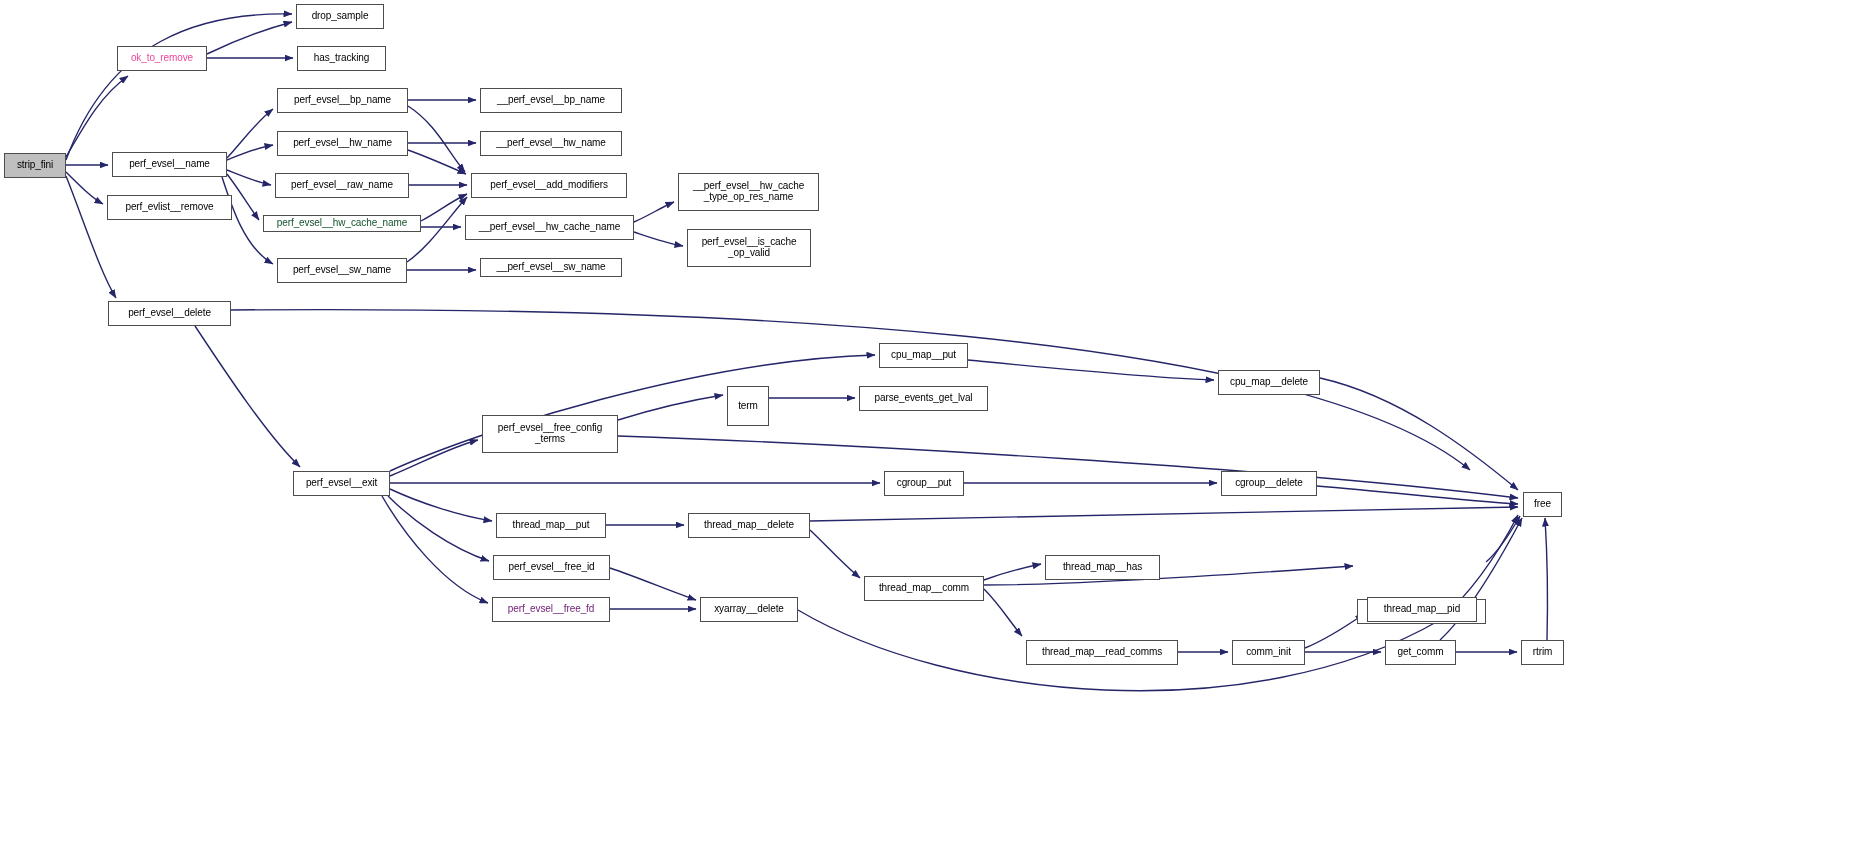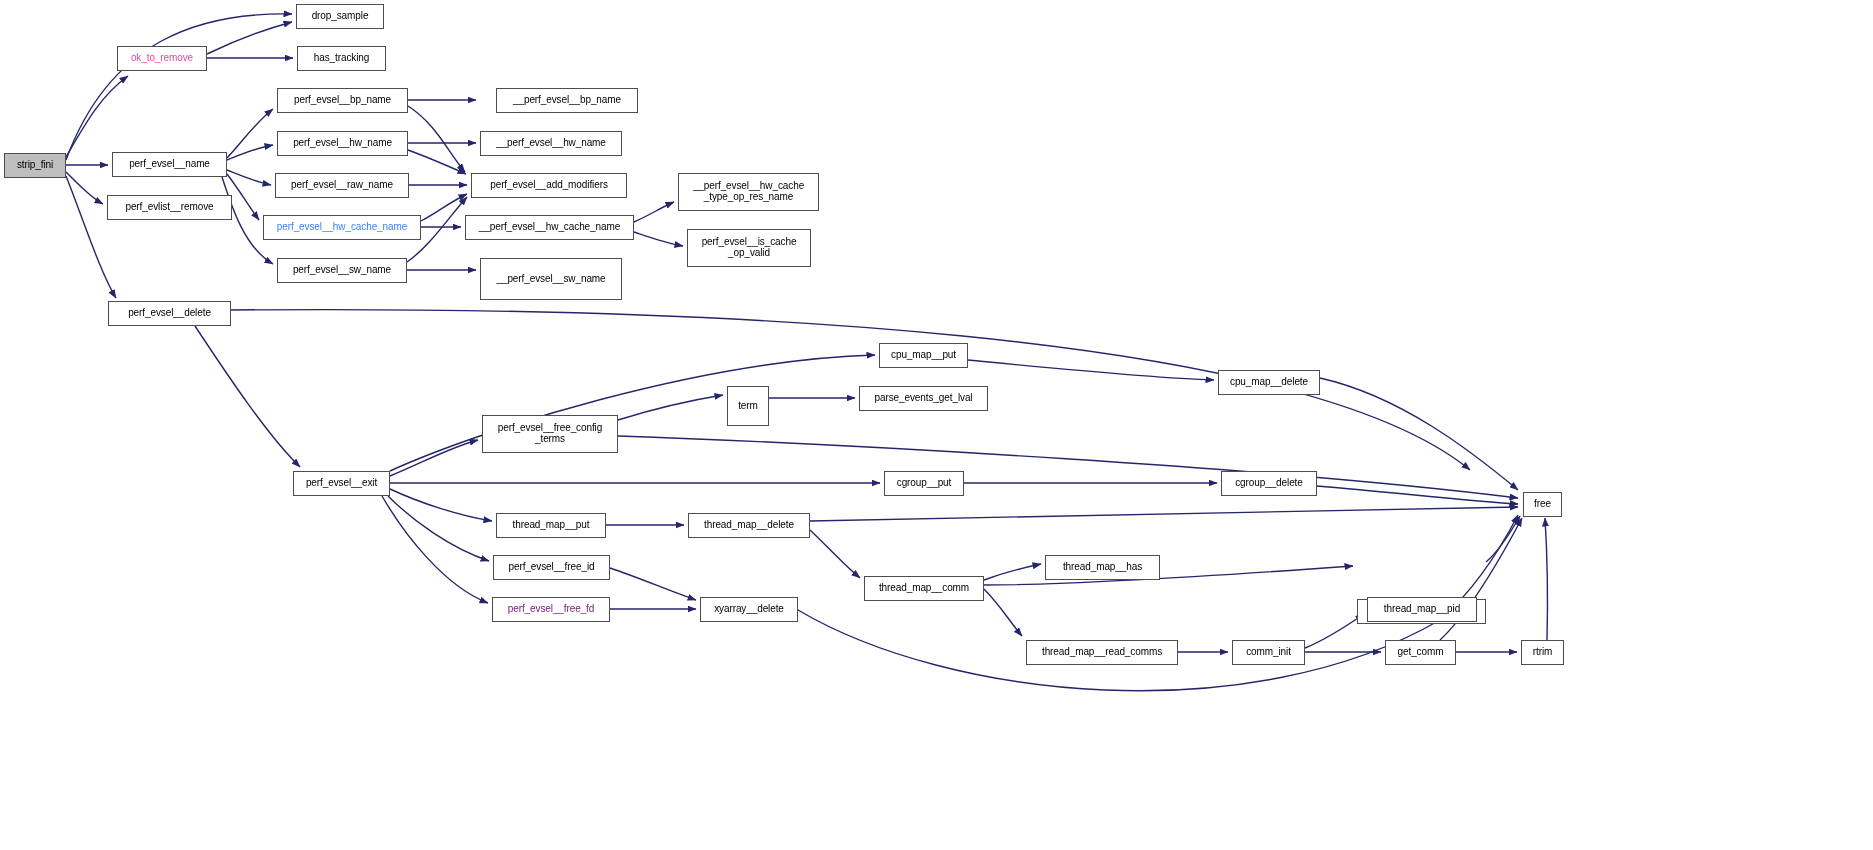--- a/index.html
+++ b/index.html
@@ -116,35 +116,35 @@
         <path d="M 1547,640 C 1548,600 1547,550 1545,518" marker-end="url(#arrow)"></path>
       </g>
   </svg>
 
   <div id="node-layer">
       <div class="node root" style="left: 4px; top: 153px; width: 62px; height: 25px; border-color: rgb(77, 77, 77); background: rgb(191, 191, 191); color: rgb(0, 0, 0);"><span class="label">strip_fini</span></div>
       <div class="node" style="left: 296px; top: 4px; width: 88px; height: 25px; border-color: rgb(77, 77, 77); background: rgb(255, 255, 255); color: rgb(0, 0, 0);"><span class="label">drop_sample</span></div>
       <div class="node" style="left: 117px; top: 46px; width: 90px; height: 25px; border-color: rgb(77, 77, 77); background: rgb(255, 255, 255); color: #ec4899;"><span class="label">ok_to_remove</span></div>
       <div class="node" style="left: 297px; top: 46px; width: 89px; height: 25px; border-color: rgb(77, 77, 77); background: rgb(255, 255, 255); color: rgb(0, 0, 0);"><span class="label">has_tracking</span></div>
       <div class="node" style="left: 277px; top: 88px; width: 131px; height: 25px; border-color: rgb(77, 77, 77); background: rgb(255, 255, 255); color: rgb(0, 0, 0);"><span class="label">perf_evsel__bp_name</span></div>
-      <div class="node" style="left: 480px; top: 88px; width: 142px; height: 25px; border-color: rgb(77, 77, 77); background: rgb(255, 255, 255); color: rgb(0, 0, 0); margin-left: 16px;"><span class="label">__perf_evsel__bp_name</span></div>
+      <div class="node" style="left: 480px; top: 88px; width: 142px; height: 25px; border-color: rgb(77, 77, 77); background: rgb(255, 255, 255); color: rgb(0, 0, 0);"><span class="label">__perf_evsel__bp_name</span></div>
       <div class="node" style="left: 112px; top: 152px; width: 115px; height: 25px; border-color: rgb(77, 77, 77); background: rgb(255, 255, 255); color: rgb(0, 0, 0);"><span class="label">perf_evsel__name</span></div>
       <div class="node" style="left: 277px; top: 131px; width: 131px; height: 25px; border-color: rgb(77, 77, 77); background: rgb(255, 255, 255); color: rgb(0, 0, 0);"><span class="label">perf_evsel__hw_name</span></div>
       <div class="node" style="left: 480px; top: 131px; width: 142px; height: 25px; border-color: rgb(77, 77, 77); background: rgb(255, 255, 255); color: rgb(0, 0, 0);"><span class="label">__perf_evsel__hw_name</span></div>
       <div class="node" style="left: 275px; top: 173px; width: 134px; height: 25px; border-color: rgb(77, 77, 77); background: rgb(255, 255, 255); color: rgb(0, 0, 0);"><span class="label">perf_evsel__raw_name</span></div>
       <div class="node" style="left: 471px; top: 173px; width: 156px; height: 25px; border-color: rgb(77, 77, 77); background: rgb(255, 255, 255); color: rgb(0, 0, 0);"><span class="label">perf_evsel__add_modifiers</span></div>
       <div class="node" style="left: 107px; top: 195px; width: 125px; height: 25px; border-color: rgb(77, 77, 77); background: rgb(255, 255, 255); color: rgb(0, 0, 0);"><span class="label">perf_evlist__remove</span></div>
       <div class="node" style="left: 678px; top: 173px; width: 141px; height: 38px; border-color: rgb(77, 77, 77); background: rgb(255, 255, 255); color: rgb(0, 0, 0);"><span class="label">__perf_evsel__hw_cache
 _type_op_res_name</span></div>
-      <div class="node" style="left: 263px; top: 215px; width: 158px; height: 25px; border-color: rgb(77, 77, 77); background: rgb(255, 255, 255); color: #3b82f6;"><span class="label">perf_evsel__hw_cache_name</span></div>
+      <div class="node" style="left: 263px; top: 215px; width: 158px; height: 17px; border-color: rgb(77, 77, 77); background: rgb(255, 255, 255); color: #14532d;"><span class="label">perf_evsel__hw_cache_name</span></div>
       <div class="node" style="left: 465px; top: 215px; width: 169px; height: 25px; border-color: rgb(77, 77, 77); background: rgb(255, 255, 255); color: rgb(0, 0, 0);"><span class="label">__perf_evsel__hw_cache_name</span></div>
       <div class="node" style="left: 687px; top: 229px; width: 124px; height: 38px; border-color: rgb(77, 77, 77); background: rgb(255, 255, 255); color: rgb(0, 0, 0);"><span class="label">perf_evsel__is_cache
 _op_valid</span></div>
       <div class="node" style="left: 277px; top: 258px; width: 130px; height: 25px; border-color: rgb(77, 77, 77); background: rgb(255, 255, 255); color: rgb(0, 0, 0);"><span class="label">perf_evsel__sw_name</span></div>
-      <div class="node" style="left: 480px; top: 258px; width: 142px; height: 42px; border-color: rgb(77, 77, 77); background: rgb(255, 255, 255); color: rgb(0, 0, 0);"><span class="label">__perf_evsel__sw_name</span></div>
+      <div class="node" style="left: 480px; top: 258px; width: 142px; height: 19px; border-color: rgb(77, 77, 77); background: rgb(255, 255, 255); color: rgb(0, 0, 0);"><span class="label">__perf_evsel__sw_name</span></div>
       <div class="node" style="left: 108px; top: 301px; width: 123px; height: 25px; border-color: rgb(77, 77, 77); background: rgb(255, 255, 255); color: rgb(0, 0, 0);"><span class="label">perf_evsel__delete</span></div>
       <div class="node" style="left: 879px; top: 343px; width: 89px; height: 25px; border-color: rgb(77, 77, 77); background: rgb(255, 255, 255); color: rgb(0, 0, 0);"><span class="label">cpu_map__put</span></div>
       <div class="node" style="left: 1218px; top: 370px; width: 102px; height: 25px; border-color: rgb(77, 77, 77); background: rgb(255, 255, 255); color: rgb(0, 0, 0);"><span class="label">cpu_map__delete</span></div>
       <div class="node" style="left: 727px; top: 386px; width: 42px; height: 40px; border-color: rgb(77, 77, 77); background: rgb(255, 255, 255); color: rgb(0, 0, 0);"><span class="label">term</span></div>
       <div class="node" style="left: 859px; top: 386px; width: 129px; height: 25px; border-color: rgb(77, 77, 77); background: rgb(255, 255, 255); color: rgb(0, 0, 0);"><span class="label">parse_events_get_lval</span></div>
       <div class="node" style="left: 482px; top: 415px; width: 136px; height: 38px; border-color: rgb(77, 77, 77); background: rgb(255, 255, 255); color: rgb(0, 0, 0);"><span class="label">perf_evsel__free_config
 _terms</span></div>
       <div class="node" style="left: 293px; top: 471px; width: 97px; height: 25px; border-color: rgb(77, 77, 77); background: rgb(255, 255, 255); color: rgb(0, 0, 0);"><span class="label">perf_evsel__exit</span></div>
       <div class="node" style="left: 884px; top: 471px; width: 80px; height: 25px; border-color: rgb(77, 77, 77); background: rgb(255, 255, 255); color: rgb(0, 0, 0);"><span class="label">cgroup__put</span></div>
       <div class="node" style="left: 1221px; top: 471px; width: 96px; height: 25px; border-color: rgb(77, 77, 77); background: rgb(255, 255, 255); color: rgb(0, 0, 0);"><span class="label">cgroup__delete</span></div>

